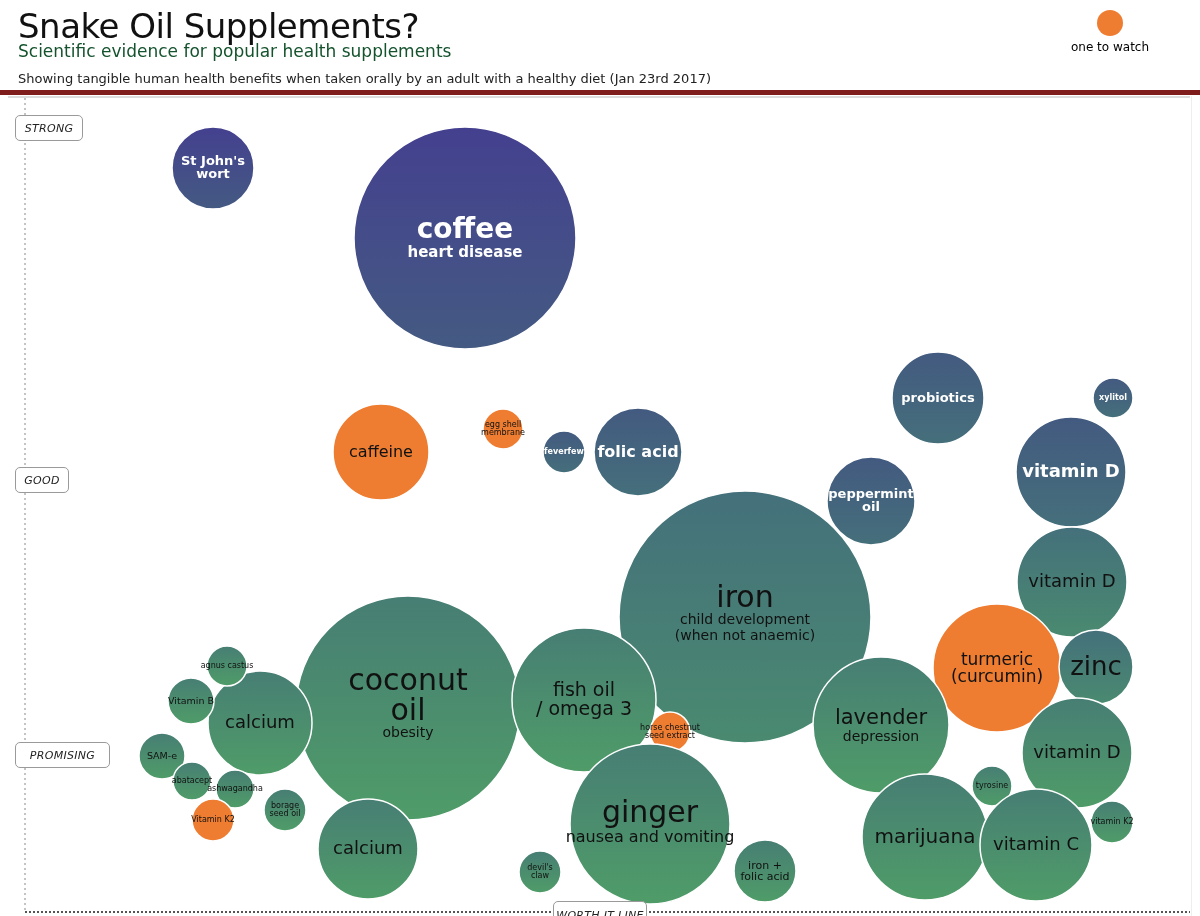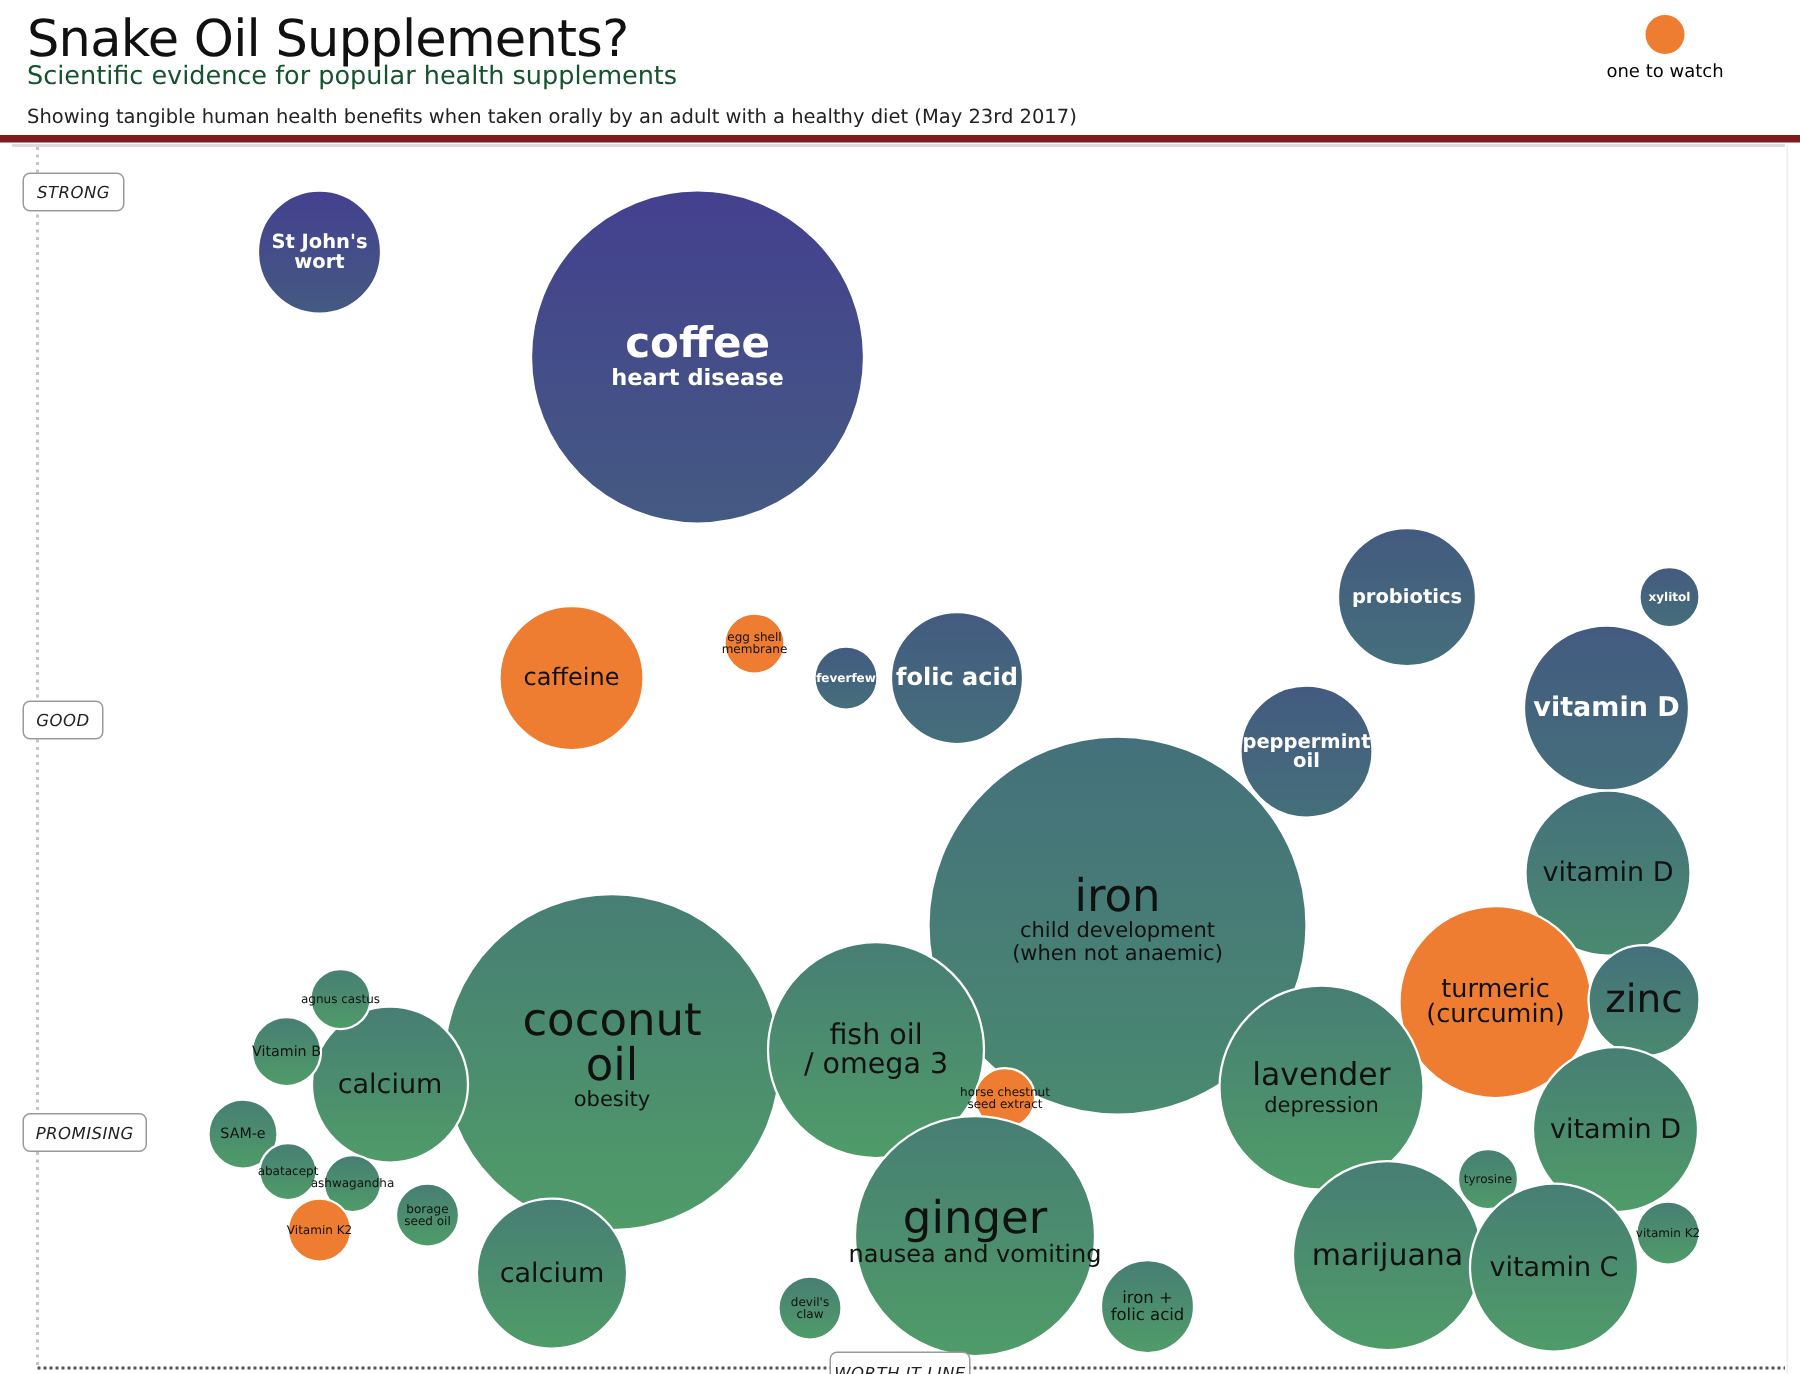--- a/index.html
+++ b/index.html
@@ -18,21 +18,21 @@
       font-size: 11px; letter-spacing: 0.3px; color: #222; display: flex; align-items: center; justify-content: center;
       font-family: "DejaVu Sans", sans-serif; font-style: italic; }
     .right-edge { position: absolute; left: 1191px; top: 96px; width: 1px; height: 820px; background: #eeeeee; }
   </style>
 </head>
 <body>
 
 <div class="header">
   <div class="title">Snake Oil Supplements?</div>
   <div class="subtitle">Scientific evidence for popular health supplements</div>
-  <div class="note">Showing tangible human health benefits when taken orally by an adult with a healthy diet (May 23rd 2017)</div>
+  <div class="note">Showing tangible human health benefits when taken orally by an adult with a healthy diet (Jan 23rd 2017)</div>
   <div class="legend">
     <div class="legend-dot"></div>
     <div class="legend-label">one to watch</div>
   </div>
 </div>
 <div class="rule"></div>
 <div class="right-edge"></div>
 
 <svg class="chart" id="chart" width="1200" height="916" viewBox="0 0 1200 916" xmlns="http://www.w3.org/2000/svg">
   <defs>
@@ -212,14 +212,14 @@
       </g>
       <g>
         <circle cx="1112" cy="822" r="21" fill="url(#g-promising)" stroke="#ffffff" stroke-width="1.5"></circle>
         <text x="1112" y="824.4" text-anchor="middle" font-family="&quot;DejaVu Sans&quot;, sans-serif" font-size="8" font-weight="normal" fill="#111111">vitamin K2</text>
       </g>
     </g>
 </svg>
 
 <div class="axis-label" style="left:15px;top:115px;width:68px;">STRONG</div>
 <div class="axis-label" style="left:15px;top:429px;width:54px;margin-top:38px;">GOOD</div>
-<div class="axis-label" style="left:15px;top:742px;width:83px;">PROMISING</div>
+<div class="axis-label" style="left:15px;top:742px;width:95px;">PROMISING</div>
 <div class="axis-label" style="left:553px;top:888px;width:94px;height:28px;margin-top:13px;">WORTH IT LINE</div>
 
 </body></html>

